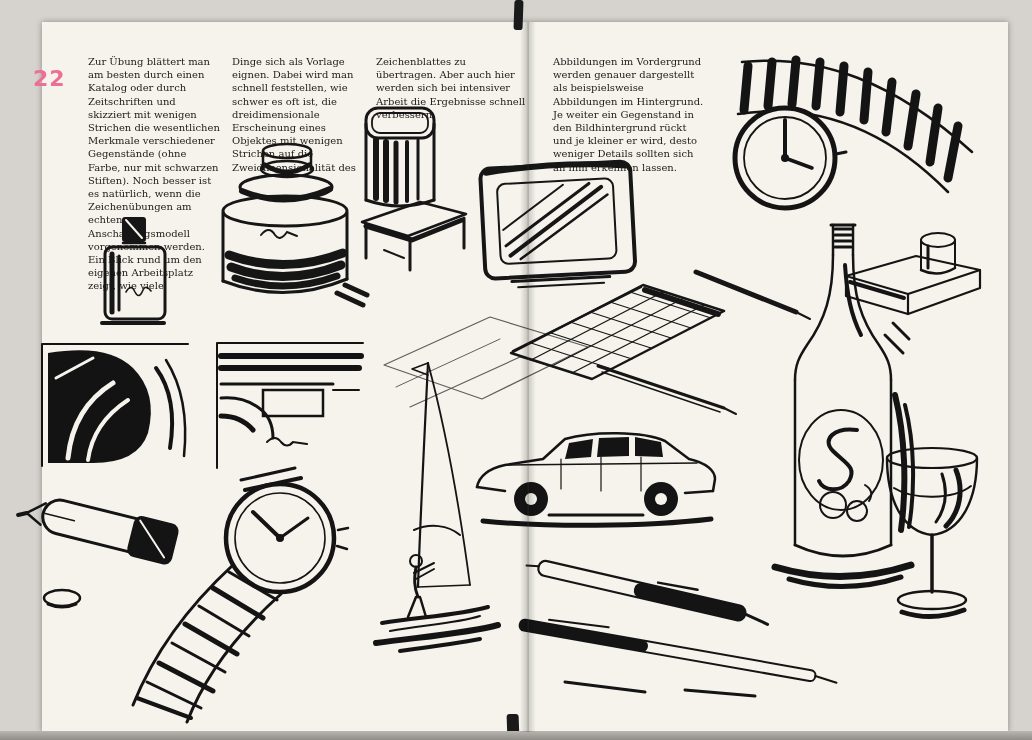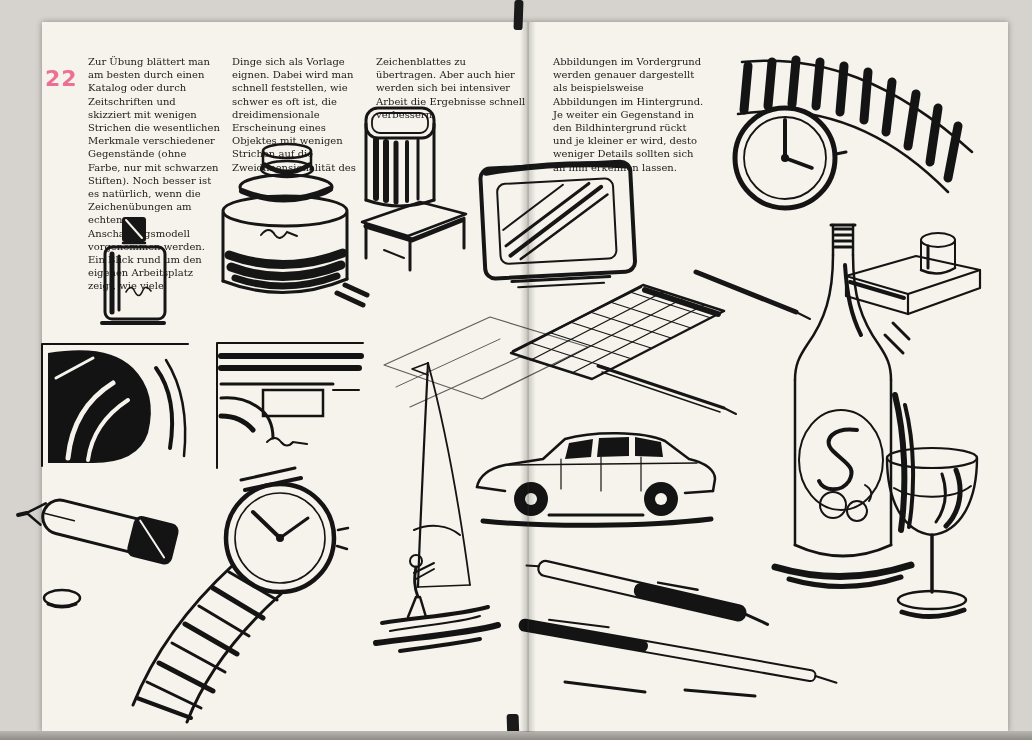--- a/index.html
+++ b/index.html
@@ -26,21 +26,21 @@
     position:absolute;left:507px;top:714px;width:12px;height:26px;background:#1a1a1a;
     transform:rotate(-2deg);border-radius:3px;
   }
   .bottom-edge{
     position:absolute;left:0;top:731px;width:1032px;height:9px;
     background:linear-gradient(180deg,#b9b6b1,#908d88);
   }
   .pn{
     position:absolute;left:-9px;top:44px;
     font-family:"DejaVu Sans", sans-serif;font-weight:bold;
-    font-size:22px;color:#ee6f95;letter-spacing:1px;margin-left:12px;
+    font-size:22px;color:#ee6f95;letter-spacing:1px;
   }
   .col{
     position:absolute;top:33px;
     font-size:10px;line-height:13.2px;color:#1d1c1a;
     text-align:left;
   }
   .c1{left:46px;width:132px;}
   .c2{left:190px;width:138px;}
   .c3{left:334px;width:152px;}
   .c4{left:511px;width:152px;}

